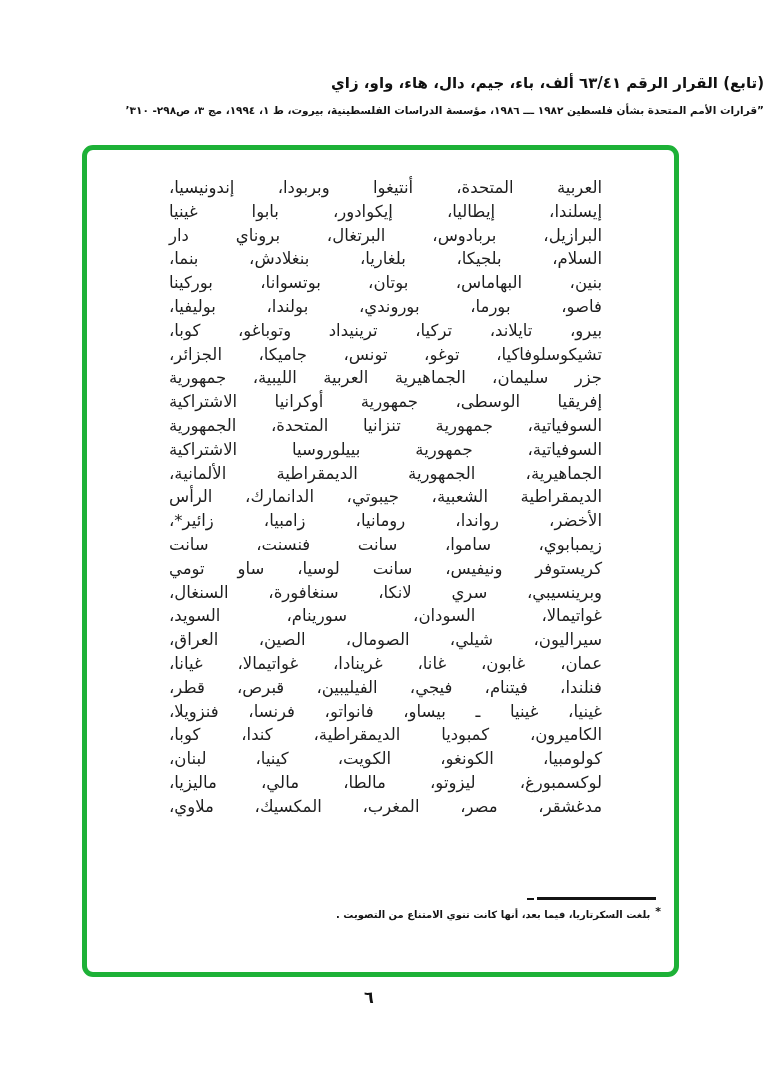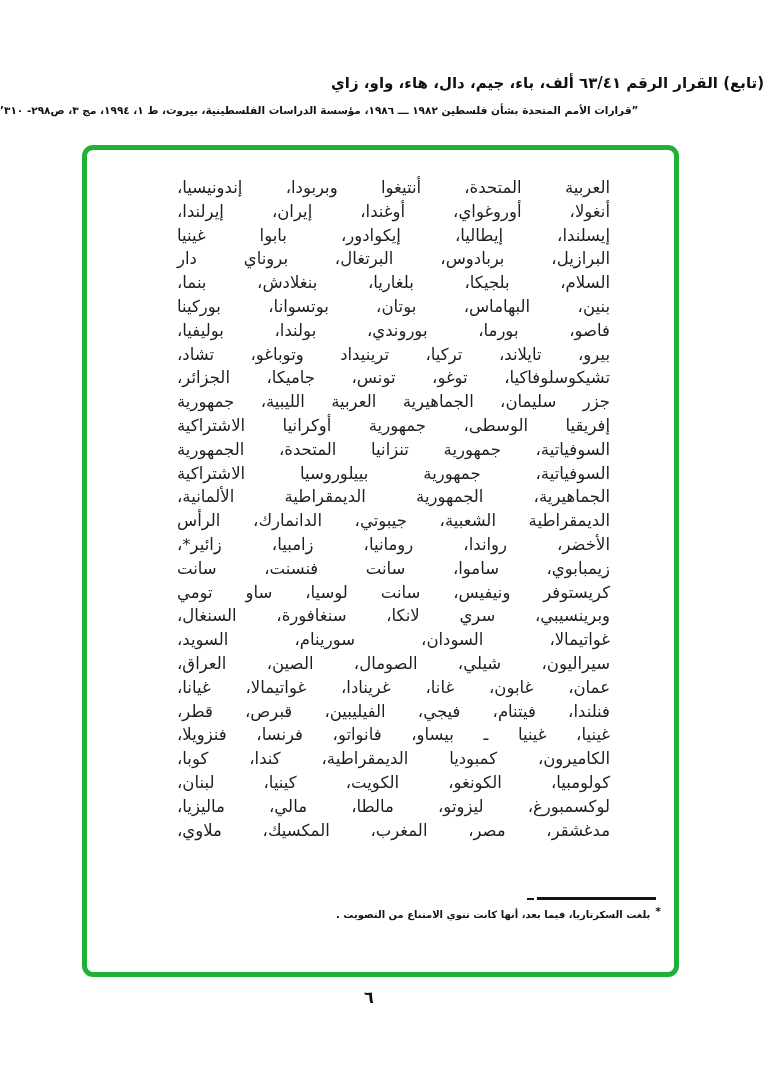--- a/index.html
+++ b/index.html
@@ -12,33 +12,33 @@
     overflow:hidden;
   }
   .header-title{
     position:absolute;top:74px;left:0;width:764px;
     text-align:right;direction:rtl;
     font-weight:bold;font-size:15px;color:#111;
     letter-spacing:0.2px;
   }
   .header-source{
     position:absolute;top:104px;left:0;width:764px;
-    text-align:left;direction:rtl;
+    text-align:right;direction:rtl;
     font-weight:bold;font-size:10.5px;color:#111;
   }
   .content-box{
     position:absolute;left:82px;top:145px;
     width:597px;height:832px;
     border:5px solid #1db137;
     border-radius:11px;
     box-sizing:border-box;
     background:transparent;
   }
   .body-text{
-    position:absolute;left:177px;top:176px;width:433px;
+    position:absolute;left:169px;top:176px;width:433px;
     direction:rtl;
     font-size:16.5px;line-height:23.8px;
     color:#1e1e1e;
   }
   .body-line{
     text-align:justify;
     text-align-last:justify;
     text-justify:inter-word;
     white-space:normal;
     height:23.8px;overflow:visible;
@@ -68,27 +68,26 @@
 </head>
 <body>
 
 <div class="header-title">(تابع) القرار الرقم ٤١‏/‏٦٣ ألف، باء، جيم، دال، هاء، واو، زاي</div>
 <div class="header-source">”قرارات الأمم المتحدة بشأن فلسطين ١٩٨٢ ـــ ١٩٨٦، مؤسسة الدراسات الفلسطينية، بيروت، ط ١، ١٩٩٤، مج ٣، ص٢٩٨- ٣١٠’</div>
 
 <div class="content-box"></div>
 
 <div class="body-text">
   <div class="body-line">العربية المتحدة، أنتيغوا وبربودا، إندونيسيا،</div>
-  <div class="body-line">أنغولا، أوروغواي، أوغندا، إيران، إيرلندا،</div>
   <div class="body-line">إيسلندا، إيطاليا، إيكوادور، بابوا غينيا</div>
   <div class="body-line">البرازيل، بربادوس، البرتغال، بروناي دار</div>
   <div class="body-line">السلام، بلجيكا، بلغاريا، بنغلادش، بنما،</div>
   <div class="body-line">بنين، البهاماس، بوتان، بوتسوانا، بوركينا</div>
   <div class="body-line">فاصو، بورما، بوروندي، بولندا، بوليفيا،</div>
-  <div class="body-line">بيرو، تايلاند، تركيا، ترينيداد وتوباغو، تشاد،</div>
+  <div class="body-line">بيرو، تايلاند، تركيا، ترينيداد وتوباغو، كوبا،</div>
   <div class="body-line">تشيكوسلوفاكيا، توغو، تونس، جاميكا، الجزائر،</div>
   <div class="body-line">جزر سليمان، الجماهيرية العربية الليبية، جمهورية</div>
   <div class="body-line">إفريقيا الوسطى، جمهورية أوكرانيا الاشتراكية</div>
   <div class="body-line">السوفياتية، جمهورية تنزانيا المتحدة، الجمهورية</div>
   <div class="body-line">السوفياتية، جمهورية بييلوروسيا الاشتراكية</div>
   <div class="body-line">الجماهيرية، الجمهورية الديمقراطية الألمانية،</div>
   <div class="body-line">الديمقراطية الشعبية، جيبوتي، الدانمارك، الرأس</div>
   <div class="body-line">الأخضر، رواندا، رومانيا، زامبيا، زائير*،</div>
   <div class="body-line">زيمبابوي، ساموا، سانت فنسنت، سانت</div>
   <div class="body-line">كريستوفر ونيفيس، سانت لوسيا، ساو تومي</div>

